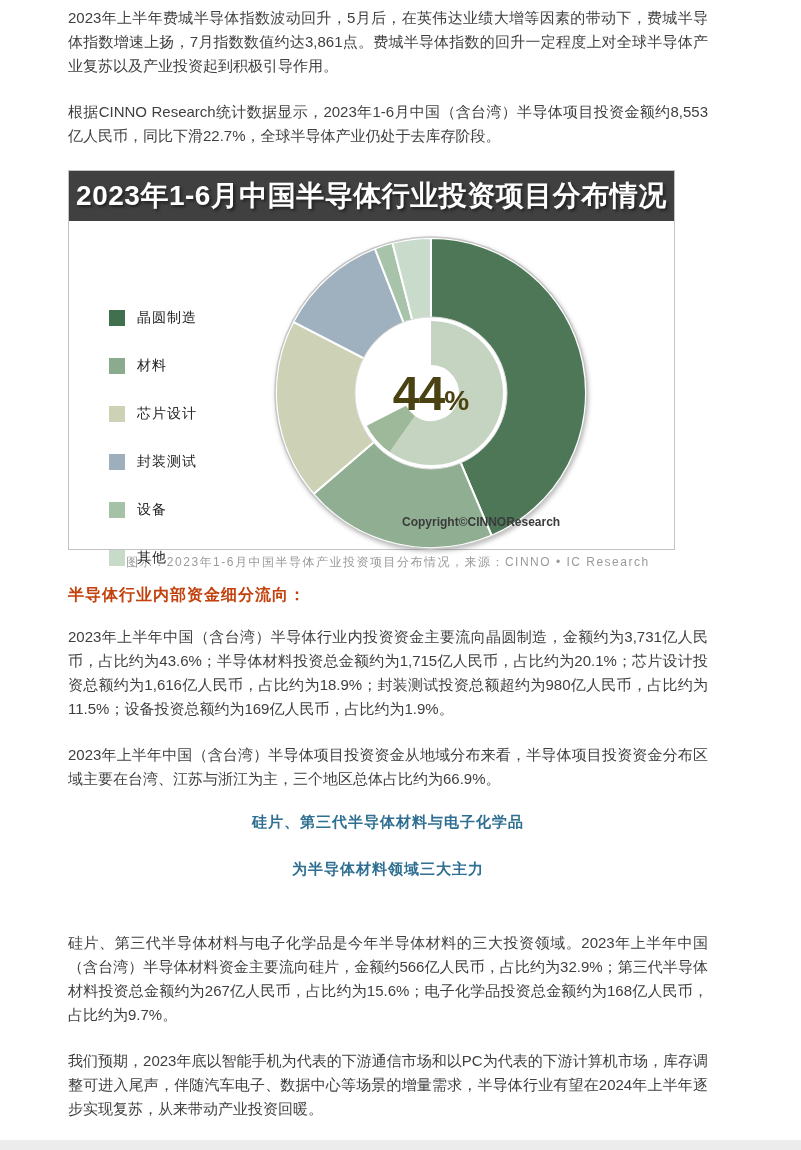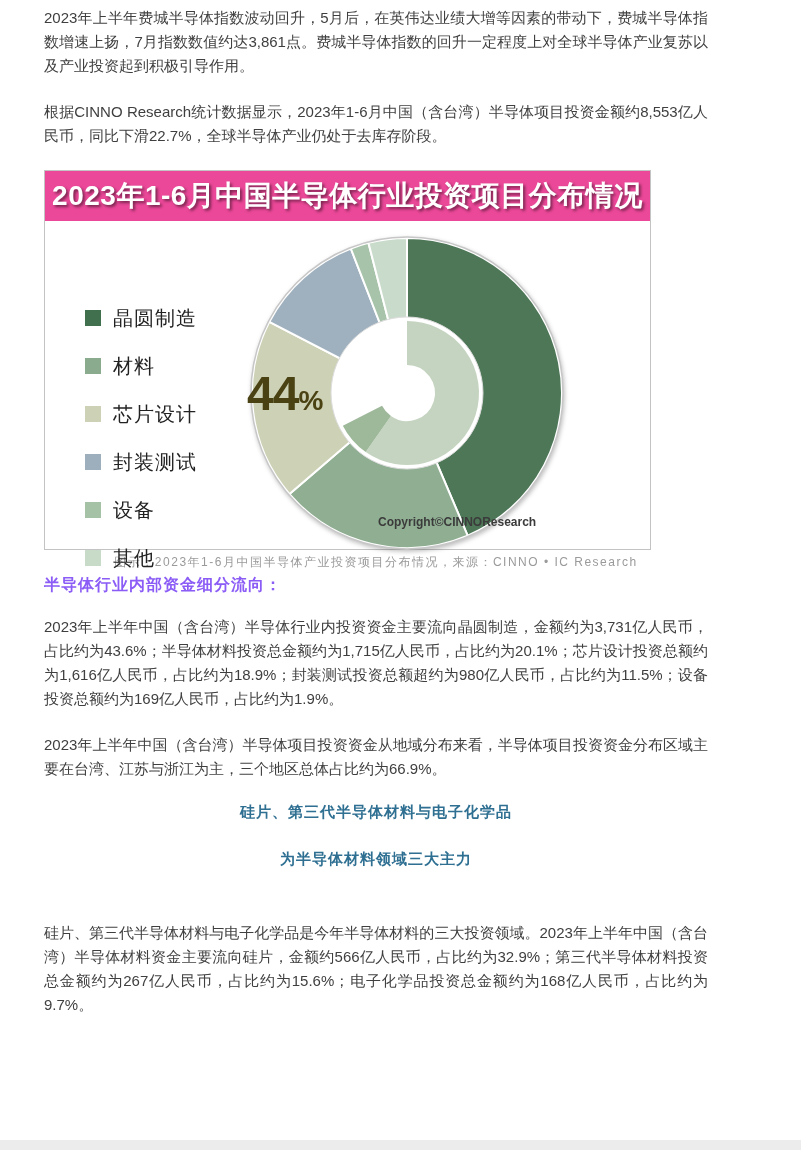--- a/index.html
+++ b/index.html
@@ -1,60 +1,60 @@
 <!DOCTYPE html>
 <html><head>
 <meta charset="utf-8">
 <style>
   html,body{margin:0;padding:0;background:#ffffff;}
   body{
     width:801px;height:1150px;position:relative;overflow:hidden;
     font-family:"Liberation Sans","DejaVu Sans",sans-serif;
     -webkit-font-smoothing:antialiased;
   }
-  .page{padding:6px 93px 0 44px;}
+  .page{padding:6px 93px 0 68px;}
   .para{
     font-size:15px;line-height:24px;color:#3f3f3f;
     text-align:justify;margin:0 0 22px 0;
   }
   
   .figure{
     margin:12px 0 0 0;position:relative;
     width:605px;height:378px;
     border:1px solid #c3c3c3;background:#ffffff;
   }
   .figure-title{
-    height:50px;line-height:50px;background:#ec4899;color:#ffffff;
+    height:50px;line-height:50px;background:#404040;color:#ffffff;
     font-size:28px;font-weight:bold;text-align:center;letter-spacing:.5px;
     text-shadow:2px 2px 3px rgba(0,0,0,.5);
     white-space:nowrap;overflow:hidden;
   }
   .legend{position:absolute;left:40px;top:136px;}
   .legend-item{display:flex;align-items:center;margin-bottom:26px;height:22px;}
   .legend-swatch{width:16px;height:16px;margin-right:12px;flex:0 0 16px;}
-  .legend-label{font-size:20px;color:#222222;font-weight:500;letter-spacing:1px;}
+  .legend-label{font-size:14px;color:#222222;font-weight:500;letter-spacing:1px;}
   .donut-wrap{position:absolute;left:202px;top:62px;width:320px;height:320px;}
   .donut-wrap svg{display:block;filter:drop-shadow(1px 2px 2px rgba(0,0,0,.25));}
   .center-label{
     position:absolute;left:0;top:0;width:320px;height:320px;
-    display:flex;align-items:center;justify-content:flex-start;
+    display:flex;align-items:center;justify-content:center;
     pointer-events:none;
   }
   .center-label .big{font-size:48px;font-weight:800;color:#4a4213;letter-spacing:-1px;}
   .center-label .pct{font-size:28px;font-weight:800;color:#4a4213;margin-top:16px;}
   .figure-copyright{
     position:absolute;left:333px;top:344px;
     font-size:12px;font-weight:bold;color:#3b3b3b;white-space:nowrap;
   }
   .figure-caption{
     margin-top:4px;text-align:center;font-size:12px;color:#9a9a9a;
     letter-spacing:1.5px;white-space:nowrap;
   }
   .section-heading{
-    margin:4px 0 0 0;font-size:16px;font-weight:bold;color:#8b5cf6;letter-spacing:1px;
+    margin:14px 0 0 0;font-size:16px;font-weight:bold;color:#c2410c;letter-spacing:1px;
   }
   .para.after-heading{margin-top:19px;}
   .center-heading{
     text-align:center;font-size:15px;font-weight:bold;color:#2f7092;
     letter-spacing:1px;margin:0;
   }
   .center-heading.first{margin-top:4px;}
   .center-heading.second{margin-top:28px;}
   .para.after-center{margin-top:52px;}
   .bottom-bar{
@@ -128,16 +128,17 @@
 
   <p class="para after-heading">2023年上半年中国（含台湾）半导体行业内投资资金主要流向晶圆制造，金额约为3,731亿人民币，占比约为43.6%；半导体材料投资总金额约为1,715亿人民币，占比约为20.1%；芯片设计投资总额约为1,616亿人民币，占比约为18.9%；封装测试投资总额超约为980亿人民币，占比约为11.5%；设备投资总额约为169亿人民币，占比约为1.9%。</p>
 
   <p class="para">2023年上半年中国（含台湾）半导体项目投资资金从地域分布来看，半导体项目投资资金分布区域主要在台湾、江苏与浙江为主，三个地区总体占比约为66.9%。</p>
 
   <h4 class="center-heading first">硅片、第三代半导体材料与电子化学品</h4>
   <h4 class="center-heading second">为半导体材料领域三大主力</h4>
 
   <p class="para after-center">硅片、第三代半导体材料与电子化学品是今年半导体材料的三大投资领域。2023年上半年中国（含台湾）半导体材料资金主要流向硅片，金额约566亿人民币，占比约为32.9%；第三代半导体材料投资总金额约为267亿人民币，占比约为15.6%；电子化学品投资总金额约为168亿人民币，占比约为9.7%。</p>
 
+  <p class="para">我们预期，2023年底以智能手机为代表的下游通信市场和以PC为代表的下游计算机市场，库存调整可进入尾声，伴随汽车电子、数据中心等场景的增量需求，半导体行业有望在2024年上半年逐步实现复苏，从来带动产业投资回暖。</p>
 
 </div>
 
 <div class="bottom-bar"></div>
 
 </body></html>

